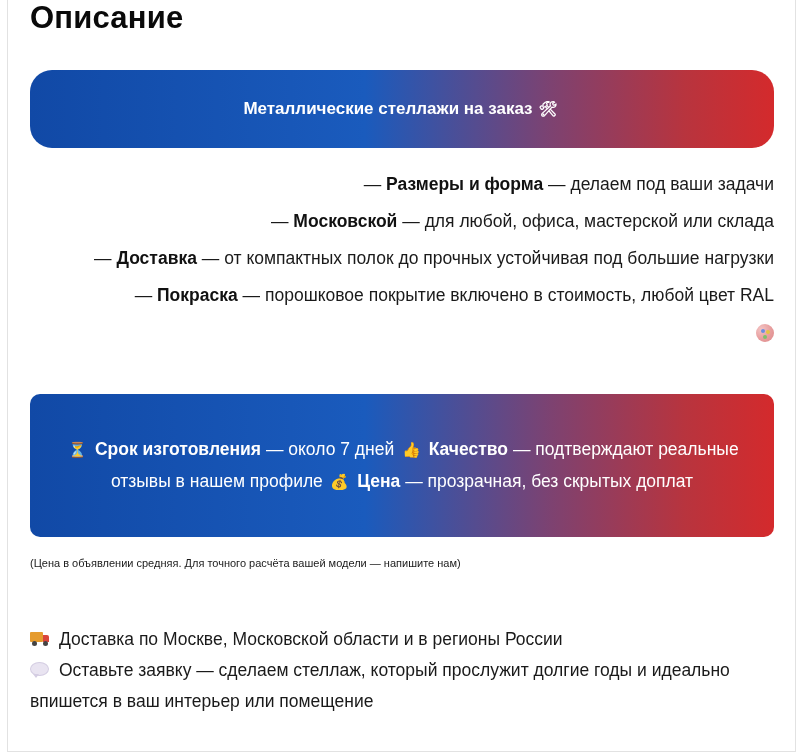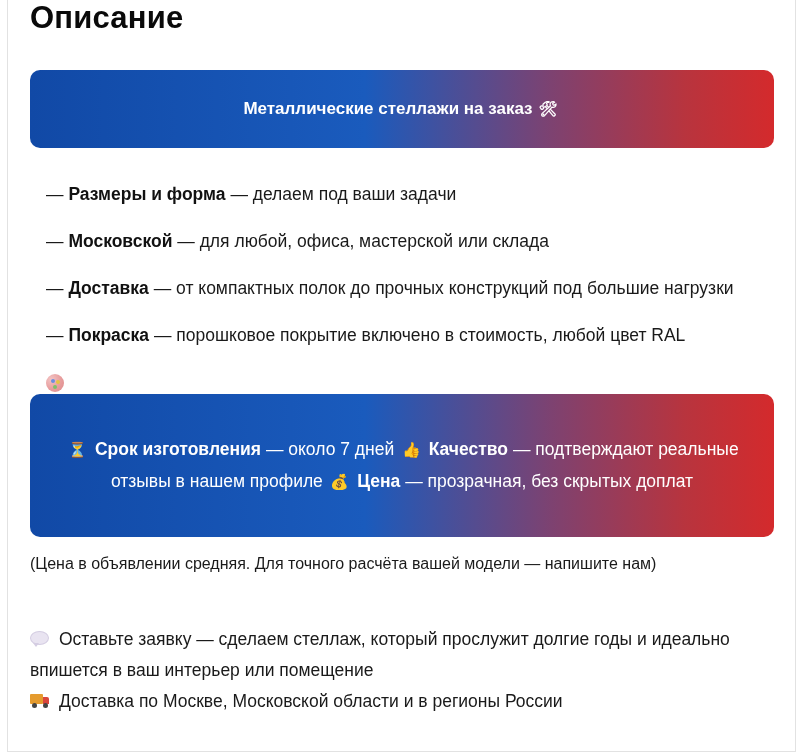--- a/index.html
+++ b/index.html
@@ -48,20 +48,21 @@
       align-items: center;
       justify-content: center;
       text-align: center;
       box-sizing: border-box;
     }
     .banner1 {
       top: 72px;
       height: 78px;
       font-size: 17px;
       font-weight: 700;
+      border-radius: 22px;
     }
     .banner2 {
       top: 396px;
       height: 143px;
       padding: 0 28px;
       font-size: 17.5px;
       line-height: 30.5px;
       font-weight: 400;
     }
     .banner2 b { font-weight: 700; }
@@ -73,21 +74,21 @@
     }
     .list {
       position: absolute;
       left: 22px;
       top: 165px;
       width: 750px;
       font-size: 17.5px;
       line-height: 31px;
       color: #1a1a1a;
     }
-    .list .row { margin: 16px; }
+    .list .row { margin: 6px; text-align: right; }
     .list b { font-weight: 700; color: #111; }
     .palette {
       display: inline-block;
       width: 18px;
       height: 18px;
       border-radius: 50%;
       background: radial-gradient(circle at 30% 30%, #f3c4c4 0%, #e8a0a0 50%, #d88 100%);
       vertical-align: middle;
       position: relative;
     }
@@ -98,21 +99,21 @@
       width: 4px; height: 4px;
       border-radius: 50%;
       background: #6b8ee0;
       box-shadow: 5px 1px 0 #e6c542, 2px 6px 0 #7cc26a;
     }
     .note {
       position: absolute;
       left: 22px;
       top: 550px;
       width: 750px;
-      font-size: 16px;
+      font-size: 11px;
       line-height: 31px;
       color: #1a1a1a;
     }
     .footer {
       position: absolute;
       left: 22px;
       top: 626px;
       width: 750px;
       font-size: 17.5px;
       line-height: 31px;
@@ -183,21 +184,21 @@
     <div class="row">
       <span>—</span>
       <b>Московской</b>
       <span>—</span>
       <span>для любой, офиса, мастерской или склада</span>
     </div>
     <div class="row">
       <span>—</span>
       <b>Доставка</b>
       <span>—</span>
-      <span>от компактных полок до прочных конструкций под большие нагрузки</span>
+      <span>от компактных полок до прочных устойчивая под большие нагрузки</span>
     </div>
     <div class="row">
       <span>—</span>
       <b>Покраска</b>
       <span>—</span>
       <span>порошковое покрытие включено в стоимость, любой цвет RAL</span>
     </div>
     <div class="row">
       <span class="palette"></span>
     </div>
@@ -214,24 +215,24 @@
       <span class="emoji">💰</span>
       <b>Цена</b>
       <span>— прозрачная, без скрытых доплат</span>
     </div>
   </div>
 
   <div class="note">(Цена в объявлении средняя. Для точного расчёта вашей модели — напишите нам)</div>
 
   <div class="footer">
     <div>
-      <span class="bubble"></span>
-      <span>Оставьте заявку — сделаем стеллаж, который прослужит долгие годы и идеально впишется в ваш интерьер или помещение</span>
-    </div>
-    <div>
       <span class="truck">
         <span class="box"></span><span class="cab"></span><span class="w1"></span><span class="w2"></span>
       </span>
       <span>Доставка по Москве, Московской области и в регионы России</span>
     </div>
+    <div>
+      <span class="bubble"></span>
+      <span>Оставьте заявку — сделаем стеллаж, который прослужит долгие годы и идеально впишется в ваш интерьер или помещение</span>
+    </div>
   </div>
 
 </div>
 
 </body></html>

